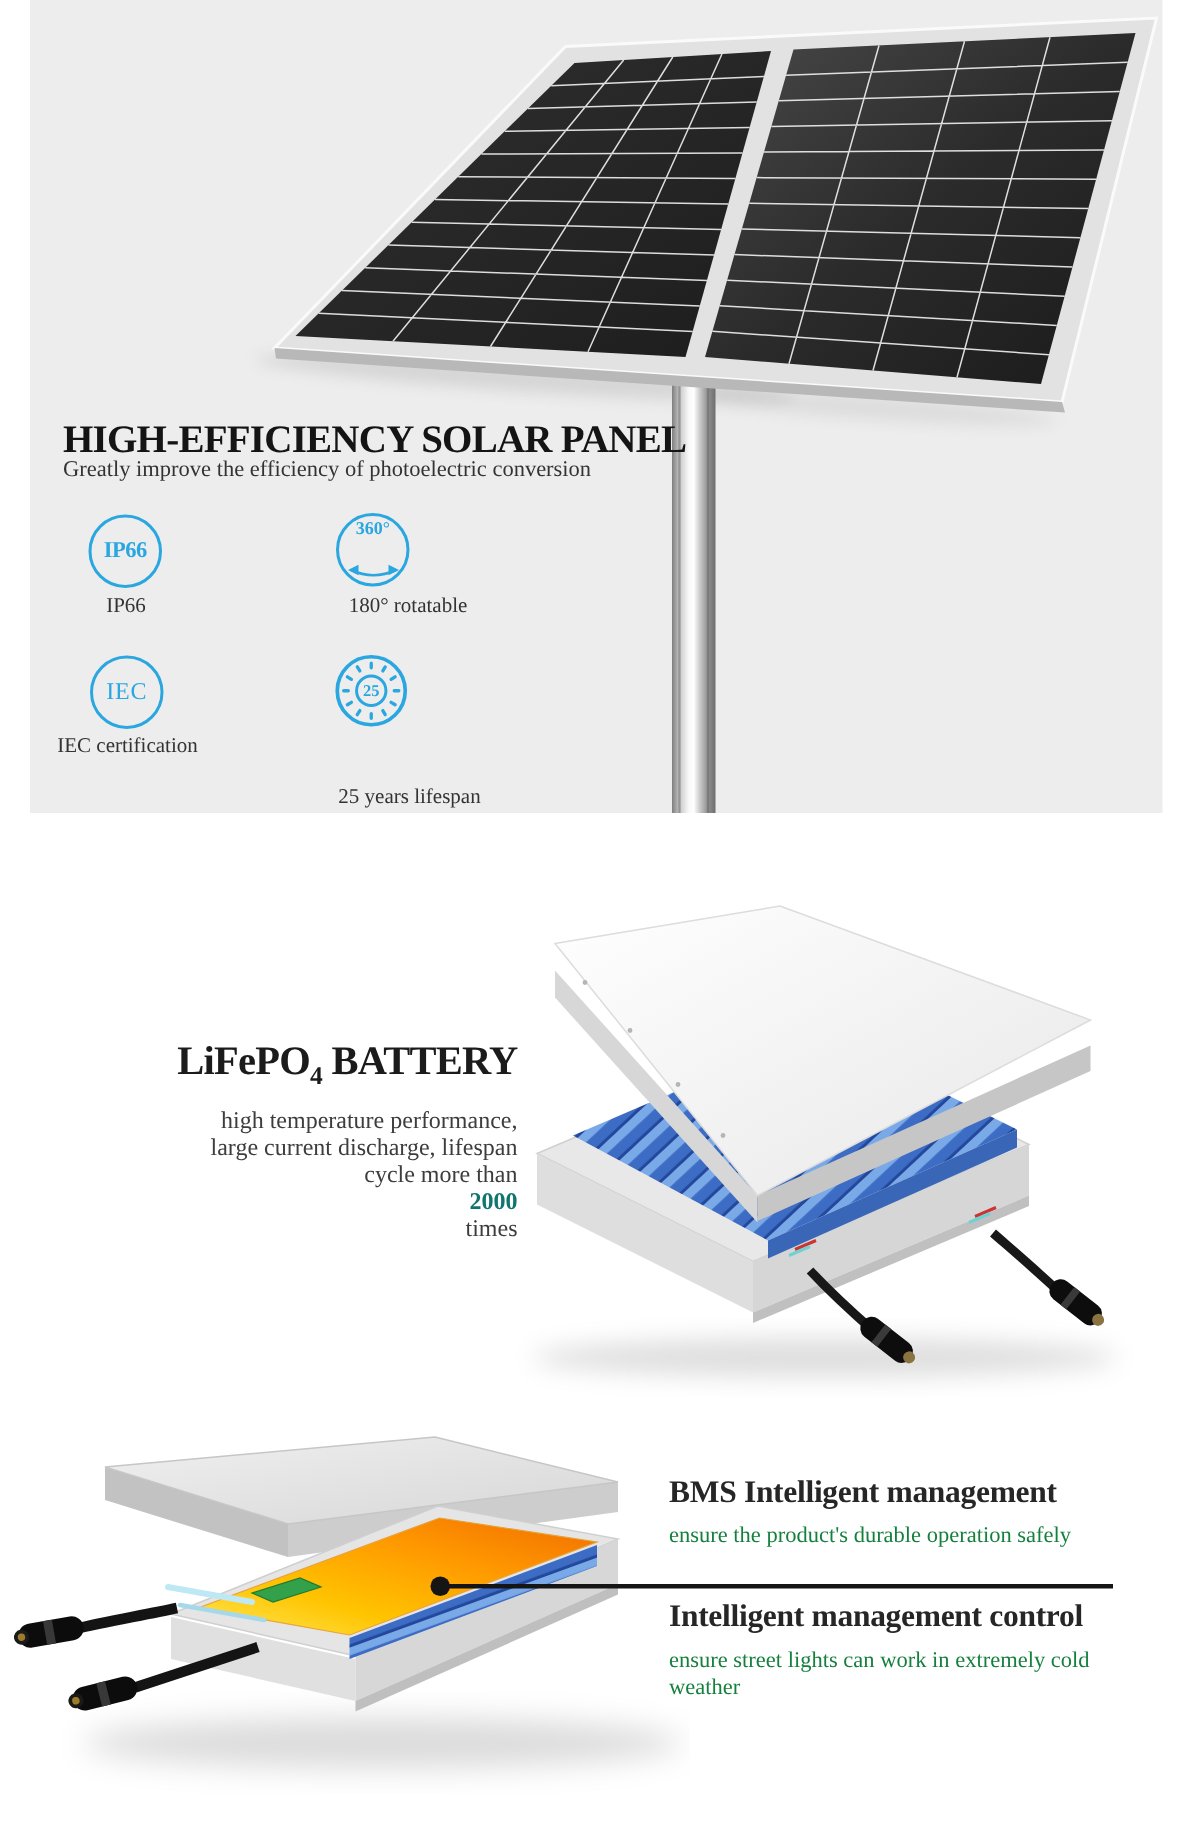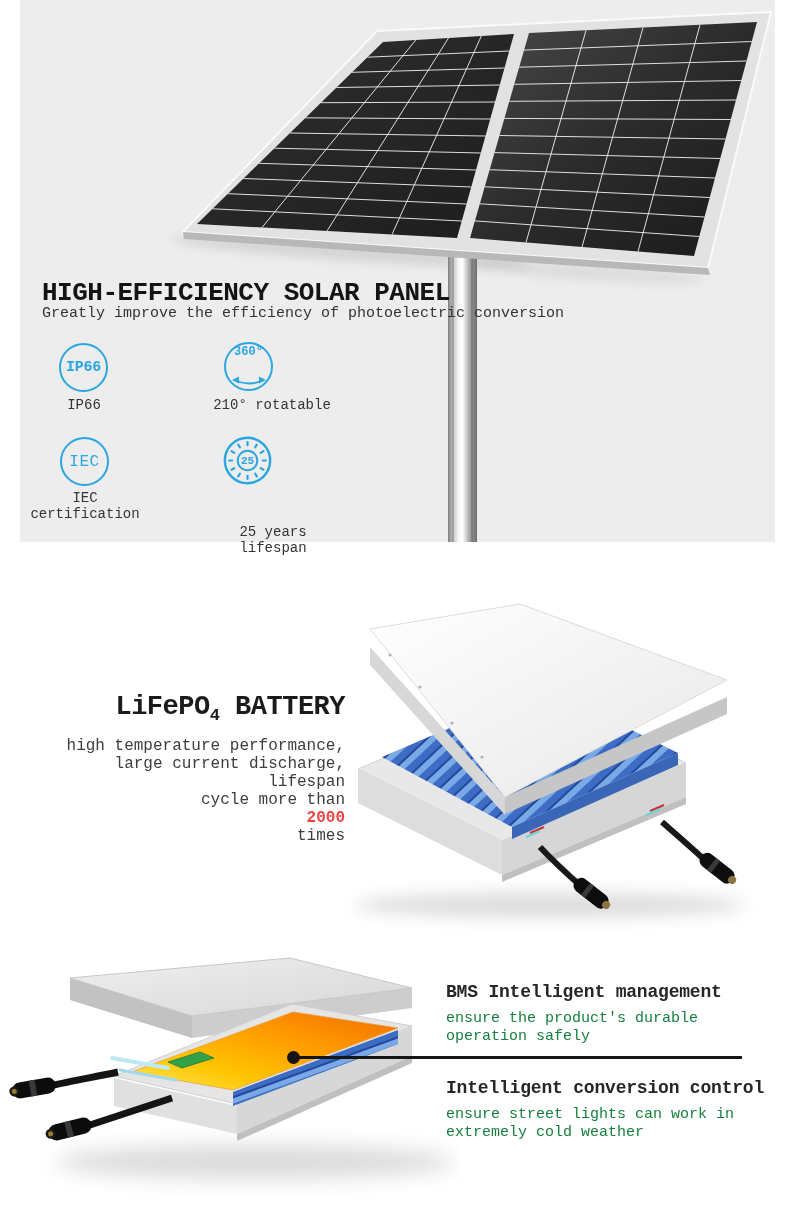--- a/index.html
+++ b/index.html
@@ -1,17 +1,17 @@
 <!DOCTYPE html>
 <html><head>
 <meta charset="utf-8">
 <style>
   html,body{margin:0;padding:0;background:#fff;}
   .page{position:relative;width:794px;height:1232px;background:#ffffff;overflow:hidden;
-        font-family:Liberation Mono, monospace;}
+        font-family:Liberation Serif, serif;}
   .abs{position:absolute;}
 
   
   .hero{left:20px;top:0;width:755px;height:542px;background:#ededed;}
   .hero-svg{left:0;top:0;width:755px;height:542px;}
   .s1-title{left:22px;top:278px;font-size:26px;font-weight:bold;color:#141414;
             letter-spacing:-0.5px;white-space:nowrap;}
   .s1-sub{left:22px;top:305px;font-size:15px;color:#333;white-space:nowrap;}
   .badge-circle{width:49px;height:49px;border:2.5px solid #2aa7e0;border-radius:50%;
                 color:#2aa7e0;display:flex;flex-direction:column;align-items:center;
@@ -24,21 +24,21 @@
   
   .s2-text{left:45px;top:692px;width:300px;text-align:right;}
   .s2-title{font-size:27px;font-weight:bold;color:#1b1b1b;letter-spacing:-0.5px;}
   .s2-title sub{font-size:17px;}
   .s2-body{margin-top:12px;font-size:16px;line-height:18px;color:#3d3d3d;}
   .s2-body span{display:block;}
   .hl{display:inline !important;font-weight:bold;}
 
   
   .s3-text{left:446px;top:982px;width:330px;}
-  .s3-h{font-size:18px;font-weight:bold;color:#262626;letter-spacing:-0.2px;}
+  .s3-h{font-size:21px;font-weight:bold;color:#262626;letter-spacing:-0.2px;}
   .s3-p{margin-top:8px;font-size:15px;line-height:18px;color:#15803d;width:320px;}
   .s3-item2{margin-top:32px;}
   .callout-line{left:294px;top:1056px;width:448px;height:2.5px;background:#151515;}
   .callout-dot{left:287px;top:1051px;width:13px;height:13px;border-radius:50%;background:#151515;}
 </style>
 </head>
 <body>
 
 <div class="page">
 
@@ -98,21 +98,21 @@
     <div class="abs badge-label" style="left:24px;top:397px;width:80px;">IP66</div>
 
     <div class="abs badge-circle" style="left:204px;top:342px;justify-content:space-between;">
       <span class="bc-360">360°</span>
       <svg width="38" height="15" viewBox="0 0 38 15">
         <path d="M4 6 Q19 13 34 6" stroke="#2aa7e0" stroke-width="1.8" fill="none"></path>
         <polygon points="2,6 9,2.5 9,9.5" fill="#2aa7e0"></polygon>
         <polygon points="36,6 29,2.5 29,9.5" fill="#2aa7e0"></polygon>
       </svg>
     </div>
-    <div class="abs badge-label" style="left:189px;top:397px;width:126px;">210° rotatable</div>
+    <div class="abs badge-label" style="left:189px;top:397px;width:126px;">180° rotatable</div>
 
     <div class="abs badge-circle" style="left:40px;top:437px;">
       <span class="bc-iec">IEC</span>
     </div>
     <div class="abs badge-label" style="left:5px;top:490px;width:120px;">IEC certification</div>
 
     <div class="abs" style="left:203px;top:436px;width:49px;height:49px;">
       <svg width="49" height="49" viewBox="0 0 40 40">
         <circle cx="20" cy="20" r="18.5" fill="none" stroke="#2aa7e0" stroke-width="2"></circle>
         <circle cx="20" cy="20" r="8" fill="none" stroke="#2aa7e0" stroke-width="1.6"></circle>
@@ -121,21 +121,21 @@
       </svg>
     </div>
     <div class="abs badge-label" style="left:188px;top:491px;width:130px;margin-top:33px;">25 years lifespan</div>
   </div>
 
   <div class="abs s2-text">
     <div class="s2-title"><span>LiFePO</span><sub>4</sub><span> BATTERY</span></div>
     <div class="s2-body">
       <span>high temperature performance,</span>
       <span>large current discharge, lifespan</span>
-      <span><span>cycle more than </span><span class="hl" style="color:#ef4444">2000</span><span> times</span></span>
+      <span><span>cycle more than </span><span class="hl" style="color:#0f766e">2000</span><span> times</span></span>
     </div>
   </div>
 
   <svg class="abs" style="left:340px;top:575px;" width="454" height="360" viewBox="0 0 454 360">
     <defs>
       <linearGradient id="lidG" x1="0" y1="0" x2="1" y2="1">
         <stop offset="0" stop-color="#ffffff"></stop>
           <stop offset="1" stop-color="#e7e7e7"></stop>
       </linearGradient>
       <pattern id="cellsPat" patternUnits="userSpaceOnUse" width="15" height="15" patternTransform="rotate(47)">
@@ -256,18 +256,18 @@
 
   <div class="abs callout-dot"></div>
   <div class="abs callout-line"></div>
 
   <div class="abs s3-text">
     <div>
       <div class="s3-h">BMS Intelligent management</div>
       <div class="s3-p">ensure the product's durable operation safely</div>
     </div>
     <div class="s3-item2">
-      <div class="s3-h">Intelligent conversion control</div>
+      <div class="s3-h">Intelligent management control</div>
       <div class="s3-p">ensure street lights can work in extremely cold weather</div>
     </div>
   </div>
 
 </div>
 
 </body></html>

